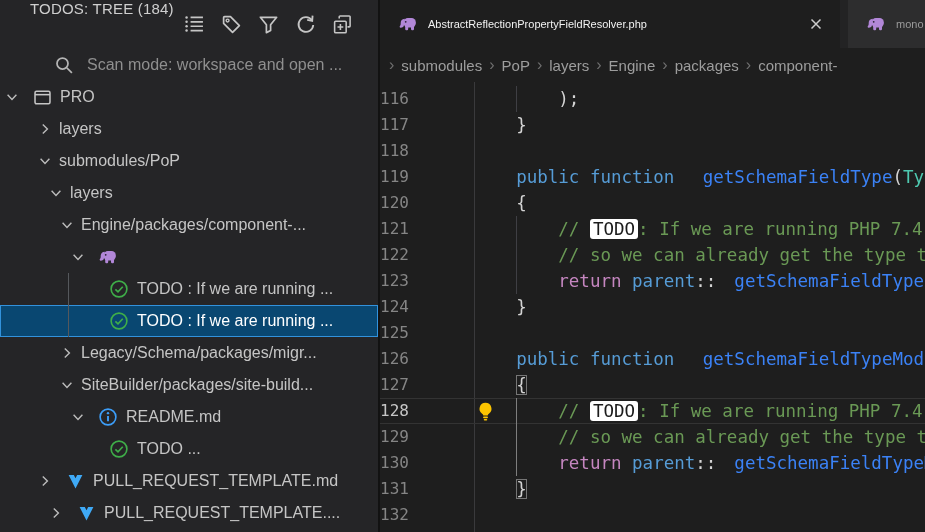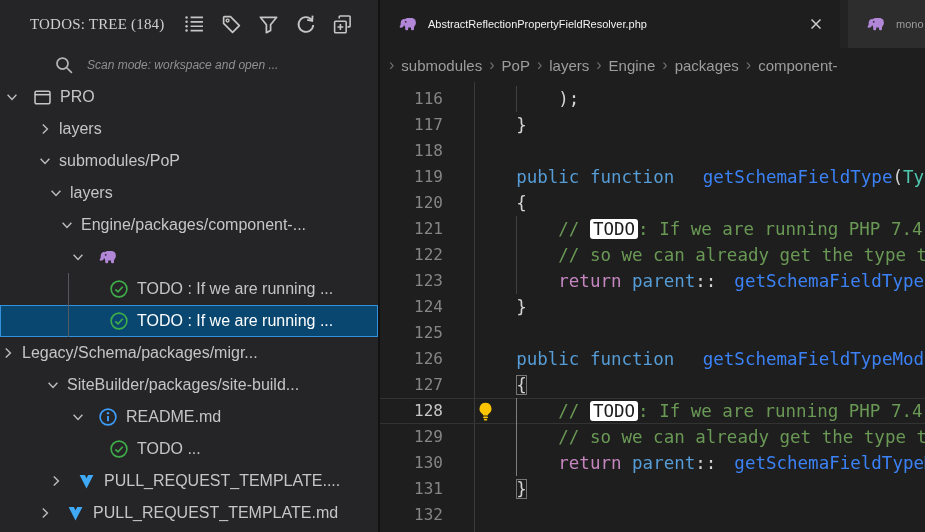--- a/index.html
+++ b/index.html
@@ -3,27 +3,27 @@
 <meta charset="utf-8">
 <style>
   html,body{margin:0;padding:0;background:#1e1e1e;}
   *{box-sizing:border-box;}
   .app{width:925px;height:532px;display:flex;overflow:hidden;
        font-family:"Liberation Sans",sans-serif;color:#cccccc;position:relative;}
 
   
   .sidebar{width:380px;height:100%;background:#252527;border-right:2px solid #121212;
            position:relative;flex:none;overflow:hidden;}
-  .panel-header{height:48px;display:flex;align-items:center;padding:0 25px 0 30px;font-family:Liberation Serif, serif;}
+  .panel-header{height:48px;display:flex;padding:0 25px 0 30px;}
   .panel-title{font-size:15px;color:#cfcfcf;letter-spacing:.2px;white-space:nowrap;}
   .toolbar{margin-left:auto;display:flex;align-items:center;gap:15px;}
   .tbtn{width:22px;height:22px;display:inline-flex;align-items:center;justify-content:center;cursor:pointer;}
   .scan-row{height:33px;display:flex;align-items:center;padding-left:54px;}
   .scan-row .mag{display:inline-flex;margin-right:13px;}
-  .scan-label{font-size:12px;color:#8f8f8f;white-space:nowrap;font-style:italic;}
+  .scan-label{font-size:16px;color:#8f8f8f;white-space:nowrap;}
   .tree{position:relative;}
   .trow{height:32px;display:flex;align-items:center;white-space:nowrap;cursor:pointer;}
   .trow.sel{background:#094771;box-shadow:inset 0 0 0 1px #3292dc;color:#ffffff;}
   .chev{width:22px;flex:none;display:inline-flex;align-items:center;}
   .ticon{width:20px;flex:none;display:inline-flex;align-items:center;justify-content:center;
          margin:0 8px 0 6px;}
   .tlabel{font-size:16px;color:#c5c5c5;overflow:hidden;text-overflow:clip;}
   .trow.sel .tlabel{color:#ffffff;}
   .tree-guide{position:absolute;left:68px;top:273px;height:64px;width:1px;background:#55585c;}
 
@@ -42,21 +42,21 @@
   .breadcrumbs{height:34px;flex:none;display:flex;align-items:center;padding-left:2px;
                font-size:15px;color:#9d9d9d;white-space:nowrap;overflow:hidden;}
   .bc-sep{color:#6f6f6f;padding:0 7px;font-size:16px;}
   .bc-item{cursor:pointer;}
 
   .code{flex:1;position:relative;padding-top:4px;overflow:hidden;
         font-family:"DejaVu Sans Mono",monospace;font-size:17.5px;}
   .col0-guide{position:absolute;left:94px;top:0;bottom:0;width:1px;background:#3a3a3c;z-index:0;}
   .cline{height:26px;line-height:26px;display:flex;position:relative;white-space:pre;}
   .cline.active{box-shadow:inset 0 1px 0 #333333, inset 0 -1px 0 #333333;}
-  .lnum{width:94px;flex:none;text-align:right;padding-right:31px;font-size:16px;
+  .lnum{width:94px;flex:none;padding-right:31px;font-size:16px;
         color:#858585;z-index:1;}
   .cline.active .lnum{color:#c6c6c6;}
   .ccontent{z-index:1;color:#d4d4d4;}
   .g4{position:absolute;left:136px;top:0;bottom:0;width:1px;background:#3f3f44;z-index:0;}
   .g4.act{background:#7e7e7e;}
   .bulb{position:absolute;left:95px;top:3px;z-index:2;display:inline-flex;cursor:pointer;}
 
   .tk-pl{color:#d4d4d4;}
   .tk-kw{color:#569cd6;}
   .tk-fn{color:#3b82f6;margin-left:18px;}
@@ -200,29 +200,29 @@
         <div class="trow sel" style="padding-left: 81px;">
           <span class="chev"></span>
           <span class="ticon">
             <svg width="20" height="20" viewBox="0 0 16 16" fill="none">
               <circle cx="8" cy="8" r="6.3" stroke="#3fae49" stroke-width="1.3"></circle>
               <path d="M5.1 8.3 L7.2 10.3 L11 6.2" stroke="#3fae49" stroke-width="1.3"></path>
             </svg>
           </span>
           <span class="tlabel">TODO : If we are running ...</span>
         </div>
-        <div class="trow" style="">
+        <div class="trow" style="padding-left: 59px;">
           <span class="chev">
             <svg width="16" height="16" viewBox="0 0 16 16" fill="none">
               <path d="M5.8 3.6 L10.4 8 L5.8 12.4" stroke="#bdbdbd" stroke-width="1.4"></path>
             </svg>
           </span>
           <span class="tlabel">Legacy/Schema/packages/migr...</span>
         </div>
-        <div class="trow" style="padding-left: 45px;">
+        <div class="trow" style="padding-left: 59px;">
           <span class="chev">
             <svg width="16" height="16" viewBox="0 0 16 16" fill="none">
               <path d="M3.6 5.8 L8 10.4 L12.4 5.8" stroke="#bdbdbd" stroke-width="1.4"></path>
             </svg>
           </span>
           <span class="tlabel">SiteBuilder/packages/site-build...</span>
         </div>
         <div class="trow" style="padding-left: 70px;">
           <span class="chev">
             <svg width="16" height="16" viewBox="0 0 16 16" fill="none">
@@ -241,45 +241,45 @@
         <div class="trow" style="padding-left: 81px;">
           <span class="chev"></span>
           <span class="ticon">
             <svg width="20" height="20" viewBox="0 0 16 16" fill="none">
               <circle cx="8" cy="8" r="6.3" stroke="#3fae49" stroke-width="1.3"></circle>
               <path d="M5.1 8.3 L7.2 10.3 L11 6.2" stroke="#3fae49" stroke-width="1.3"></path>
             </svg>
           </span>
           <span class="tlabel">TODO ...</span>
         </div>
-        <div class="trow" style="padding-left: 48px;">
+        <div class="trow" style="padding-left: 37px;">
           <span class="chev">
             <svg width="16" height="16" viewBox="0 0 16 16" fill="none">
               <path d="M5.8 3.6 L10.4 8 L5.8 12.4" stroke="#bdbdbd" stroke-width="1.4"></path>
             </svg>
           </span>
           <span class="ticon">
             <svg width="19" height="19" viewBox="0 0 16 16" fill="none">
               <path d="M2.2 2.6 H6.6 L8 5.3 L9.4 2.6 H13.8 L8 13.8 Z" fill="#3fa9f5"></path>
             </svg>
           </span>
-          <span class="tlabel">PULL_REQUEST_TEMPLATE....</span>
-        </div>
-        <div class="trow" style="padding-left: 37px;">
+          <span class="tlabel">PULL_REQUEST_TEMPLATE.md</span>
+        </div>
+        <div class="trow" style="padding-left: 48px;">
           <span class="chev">
             <svg width="16" height="16" viewBox="0 0 16 16" fill="none">
               <path d="M5.8 3.6 L10.4 8 L5.8 12.4" stroke="#bdbdbd" stroke-width="1.4"></path>
             </svg>
           </span>
           <span class="ticon">
             <svg width="19" height="19" viewBox="0 0 16 16" fill="none">
               <path d="M2.2 2.6 H6.6 L8 5.3 L9.4 2.6 H13.8 L8 13.8 Z" fill="#3fa9f5"></path>
             </svg>
           </span>
-          <span class="tlabel">PULL_REQUEST_TEMPLATE.md</span>
+          <span class="tlabel">PULL_REQUEST_TEMPLATE....</span>
         </div>
       </div>
     <div class="tree-guide"></div>
   </aside>
 
   <main class="editor">
     <div class="tabbar" id="tabbar">
         <div class="tab active">
           <span class="ticon">
             <svg width="21" height="18" viewBox="0 0 20 17" fill="none">

